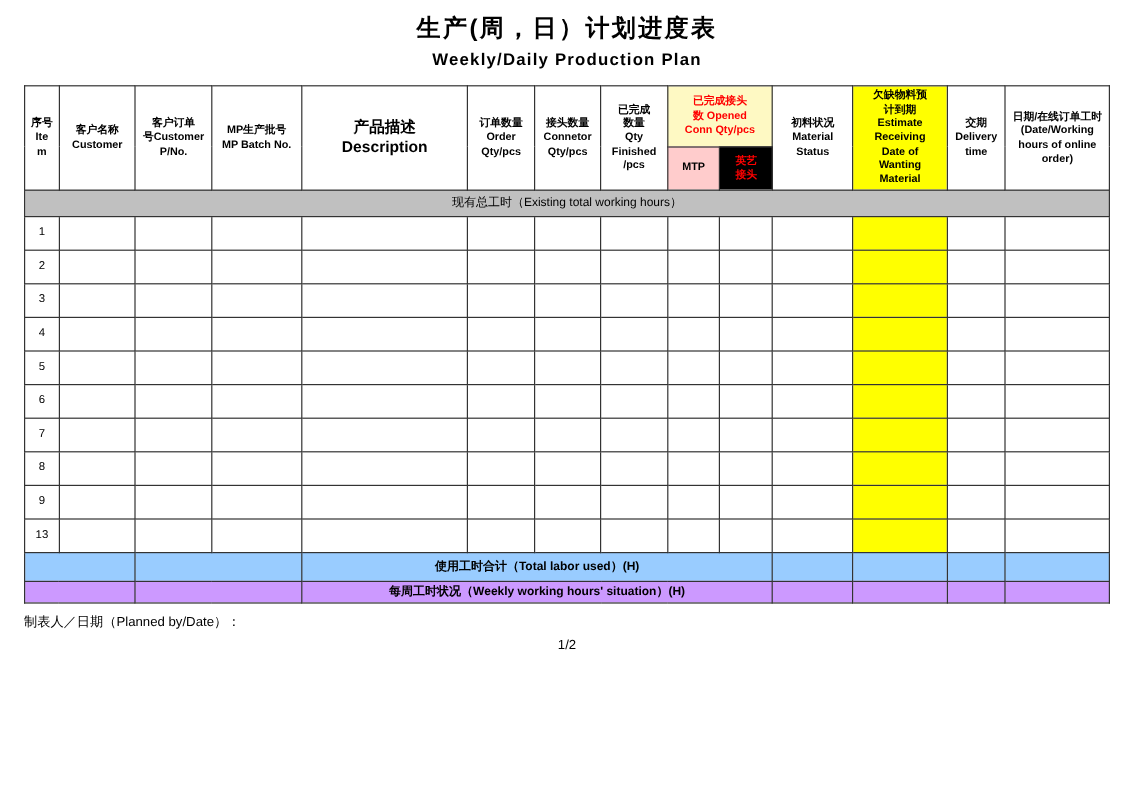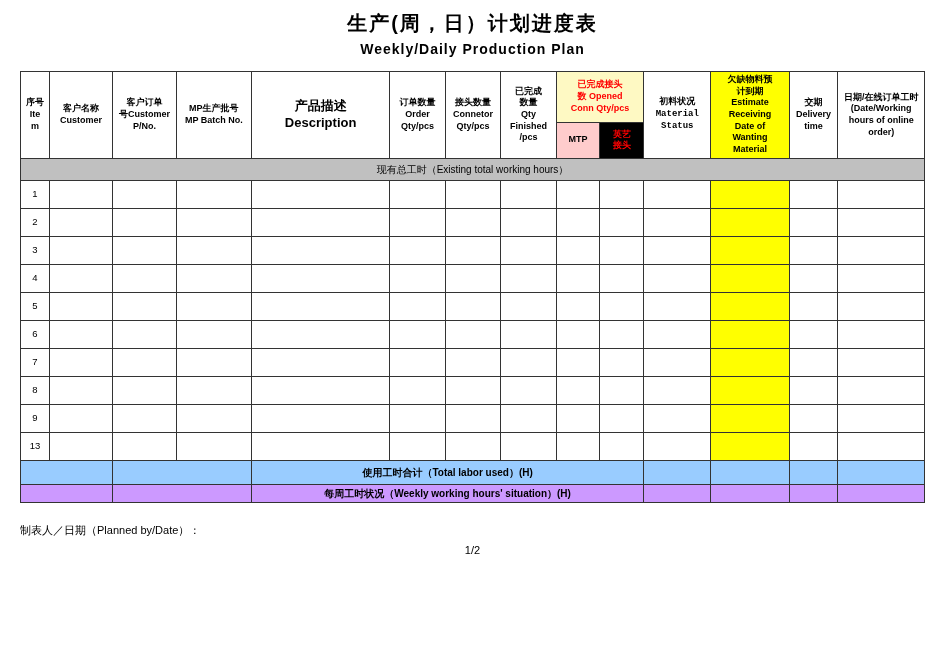--- a/index.html
+++ b/index.html
@@ -68,21 +68,21 @@
       height: 18px;
       font-weight: bold;
     }
     .existing-hours-row td {
       background-color: #c0c0c0;
       height: 22px;
     }
     .footer-row {
       display: flex;
       justify-content: space-between;
-      margin-top: 20px;
+      margin-top: 8px;
       font-size: 11px;
     }
     .page-num {
       text-align: center;
       margin-top: 6px;
       font-size: 11px;
     }
   </style>
 </head>
 <body>
@@ -111,21 +111,21 @@
     <tr class="header-row">
       <th rowspan="3" style="font-size:9px;">序号<br>Ite<br>m</th>
       <th rowspan="3" style="font-size:9px;">客户名称<br>Customer</th>
       <th rowspan="3" style="font-size:9px;">客户订单<br>号Customer<br>P/No.</th>
       <th rowspan="3" style="font-size:9px;">MP生产批号<br>MP Batch No.</th>
       <th rowspan="3" style="font-size:13px;">产品描述<br>Description</th>
       <th rowspan="3" style="font-size:9px;">订单数量<br>Order<br>Qty/pcs</th>
       <th rowspan="3" style="font-size:9px;">接头数量<br>Connetor<br>Qty/pcs</th>
       <th rowspan="3" style="font-size:9px;">已完成<br>数量<br>Qty<br>Finished<br>/pcs</th>
       <th colspan="2" style="font-size:9px; background-color:#fef9c3;" class="red-text">已完成接头<br>数 Opened<br>Conn Qty/pcs</th>
-      <th rowspan="3" style="font-size:9px;font-family:Liberation Mono, monospace;">初料状况<br>Material<br>Status</th>
+      <th rowspan="3" style="font-size:9px;">初料状况<br>Material<br>Status</th>
       <th rowspan="3" style="font-size:9px; background-color:#ffff00;">欠缺物料预<br>计到期<br>Estimate<br>Receiving<br>Date of<br>Wanting<br>Material</th>
       <th rowspan="3" style="font-size:9px;">交期<br>Delivery<br>time</th>
       <th rowspan="3" style="font-size:9px;">日期/在线订单工时<br>(Date/Working<br>hours of online<br>order)</th>
     </tr>
     <tr class="header-row">
       <th style="font-size:9px; background-color:#ffcccc;">MTP</th>
       <th style="font-size:9px; background-color:#000000;" class="red-text">英艺<br>接头</th>
     </tr>
   </thead>
   <tbody>

